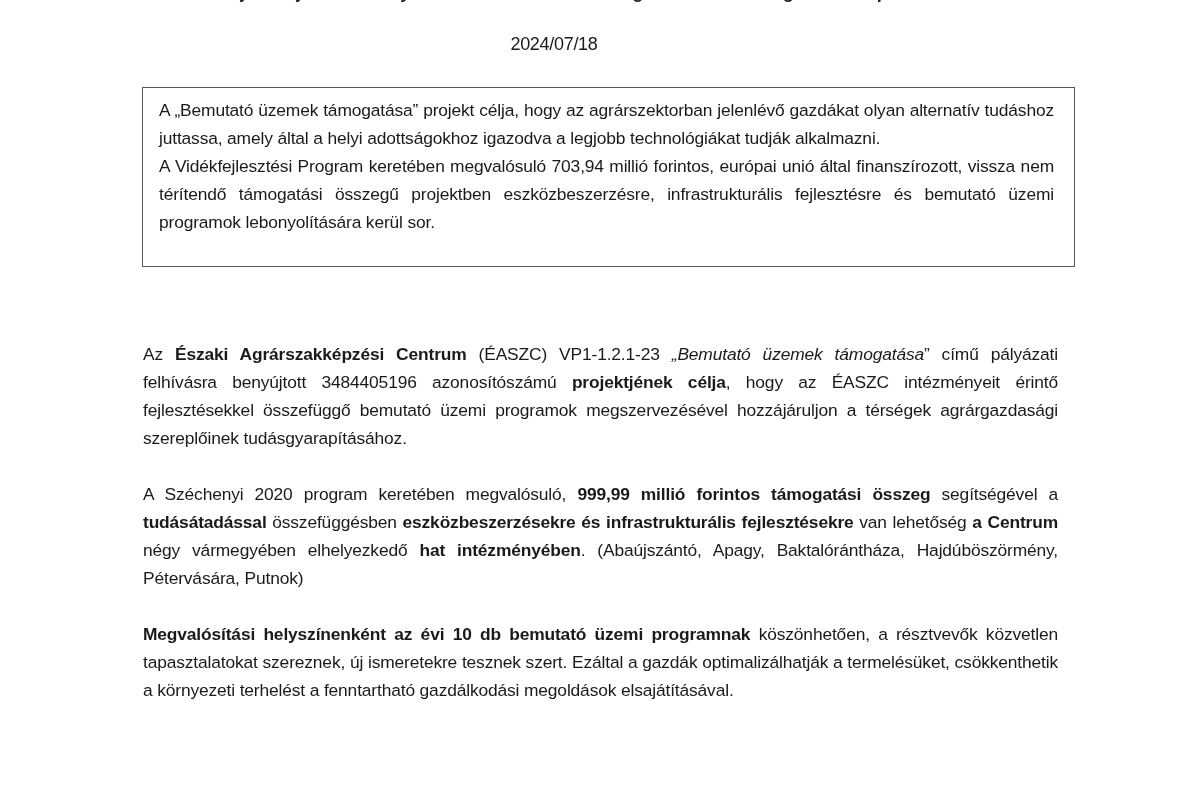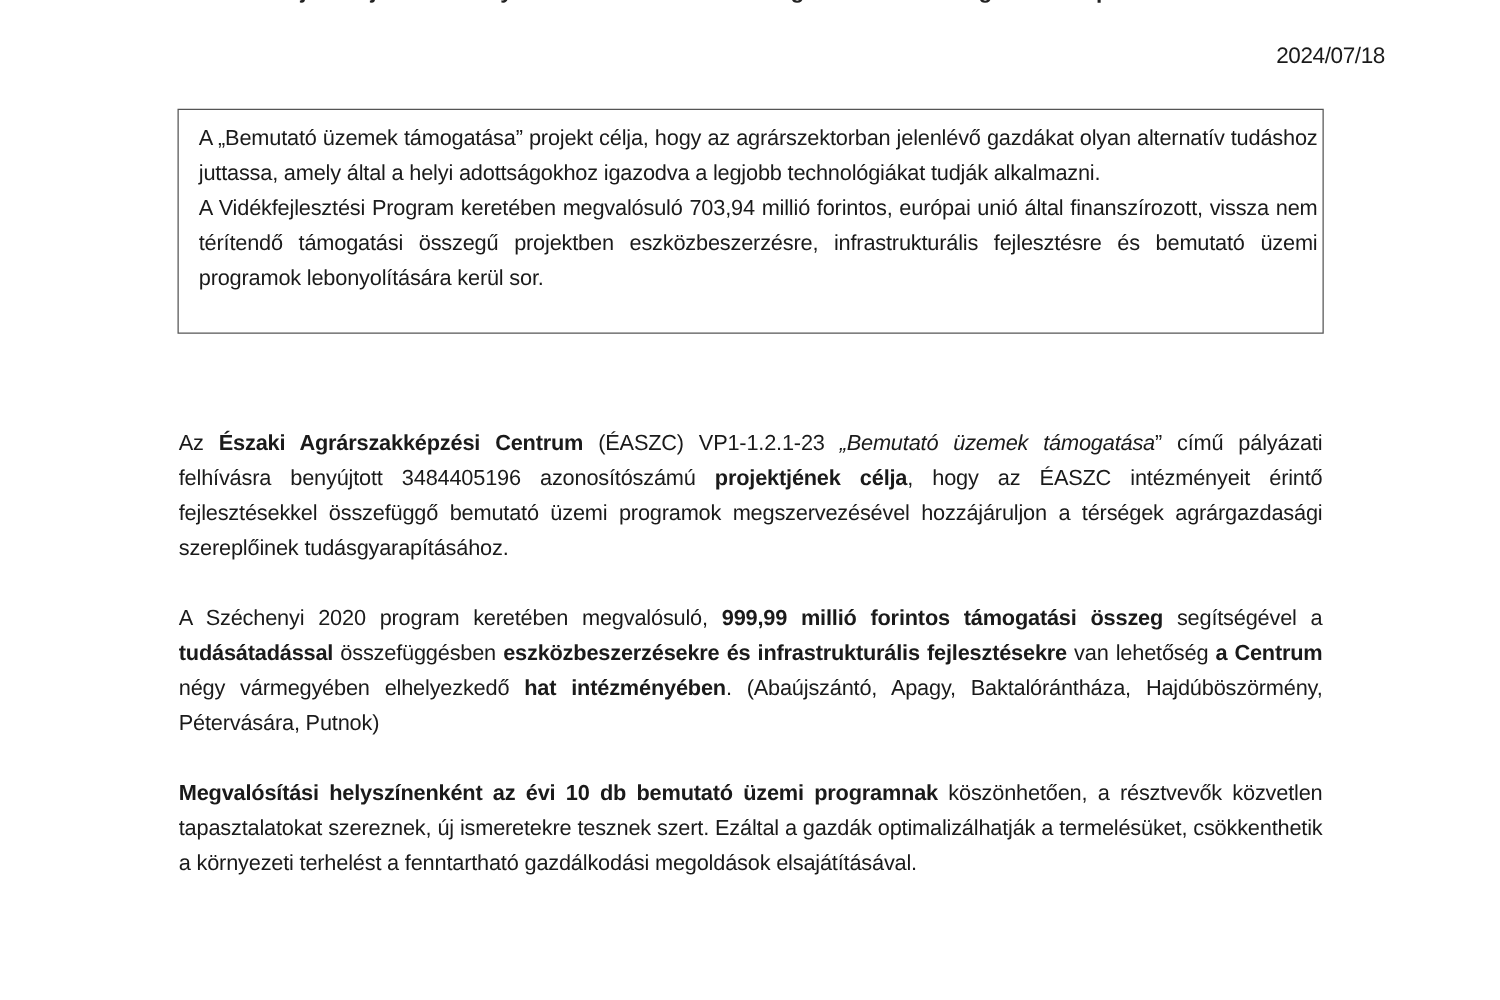--- a/index.html
+++ b/index.html
@@ -29,33 +29,33 @@
     font-weight: bold;
     line-height: 24px;
     white-space: nowrap;
     overflow: hidden;
     color: #222;
   }
   .date {
     position: absolute;
     left: 0; width: 1108px;
     top: 32px;
-    text-align: right;
+    text-align: center;
     font-size: 18px;
     line-height: 24px;
     letter-spacing: -0.3px;
   }
   .box {
     position: absolute;
     left: 142px;
     top: 87px;
     width: 895px;
     height: 160px;
     border: 1.5px solid #555;
-    padding: 8px 4px 10px 16px;
+    padding: 8px 20px 10px 16px;
     font-size: 17.4px;
     line-height: 28px;
     text-align: justify;
     letter-spacing: -0.15px;
   }
   .box p {
     margin: 0;
   }
   .body-text {
     position: absolute;

